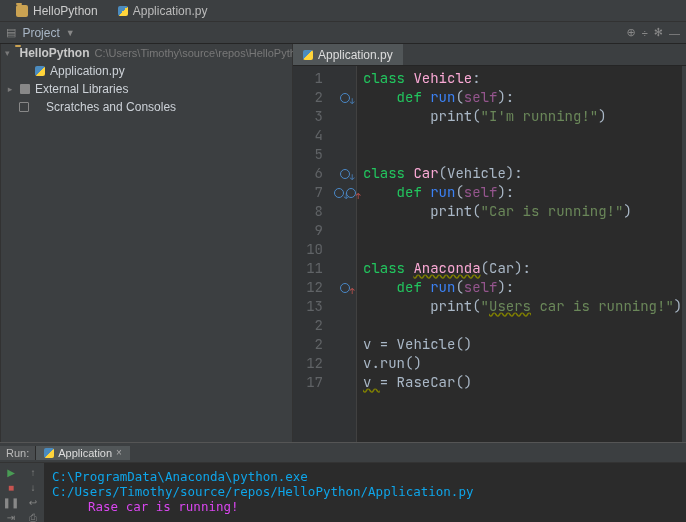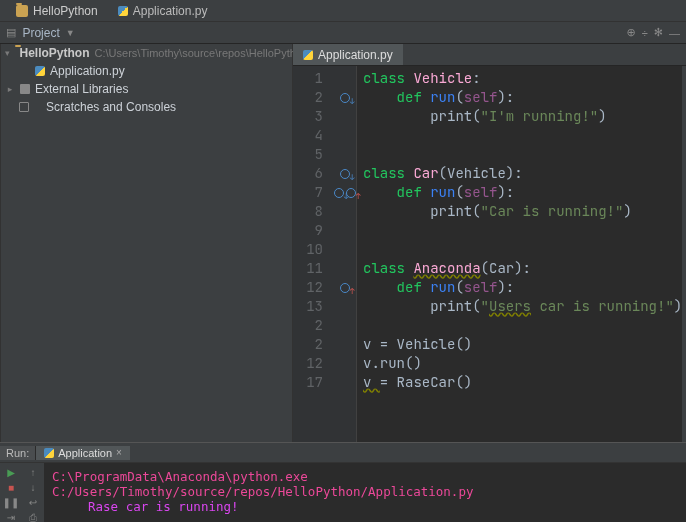--- a/index.html
+++ b/index.html
@@ -43,21 +43,21 @@
   .warn { text-decoration:underline wavy #808000; }
   .run-panel { height:100px; background:#2b2b2b; border-top:1px solid #555; display:flex; flex-direction:column; }
   .run-header { height:20px; display:flex; align-items:center; background:#3c3f41; border-bottom:1px solid #333; }
   .run-lbl { background:#4a4d4f; padding:1px 6px; border-right:1px solid #2b2b2b; color:#bbb; font-size:11px; }
   .run-tab { padding:1px 8px; background:#515658; color:#ddd; font-size:11px; display:flex; gap:4px; align-items:center;}
   .run-body { flex:1; display:flex; }
   .run-tools { width:22px; background:#3c3f41; display:flex; flex-direction:column; align-items:center; padding-top:4px; gap:4px; }
   .rt { font-size:10px; cursor:pointer; }
   .rt.play{color:#499c54;} .rt.stop{color:#c75450;} .rt.gray{color:#888;}
   .console { flex:1; padding:6px 8px; font-family:Consolas,monospace; font-size:12.5px; color:#bcbec4; line-height:15px; overflow:hidden;}
-  .console .cmd { color:#ec4899; }
+  .console .cmd { color:#0ea5e9; }
   .console .out { color:#d946ef;margin-left:36px; }
   .scrolltrack { width:12px; background:#3c3f41; }
 </style>
 </head>
 <body>
 
 <div class="tabs-top">
   <div class="top-tab proj">
     <span class="ico-folder"></span>
     <span>HelloPython</span>

